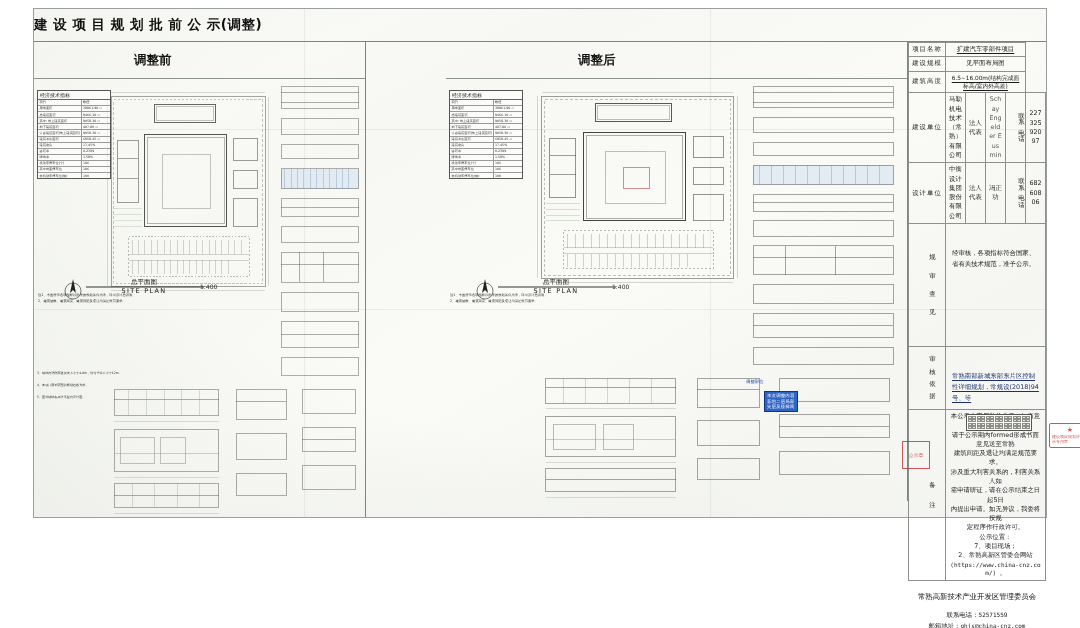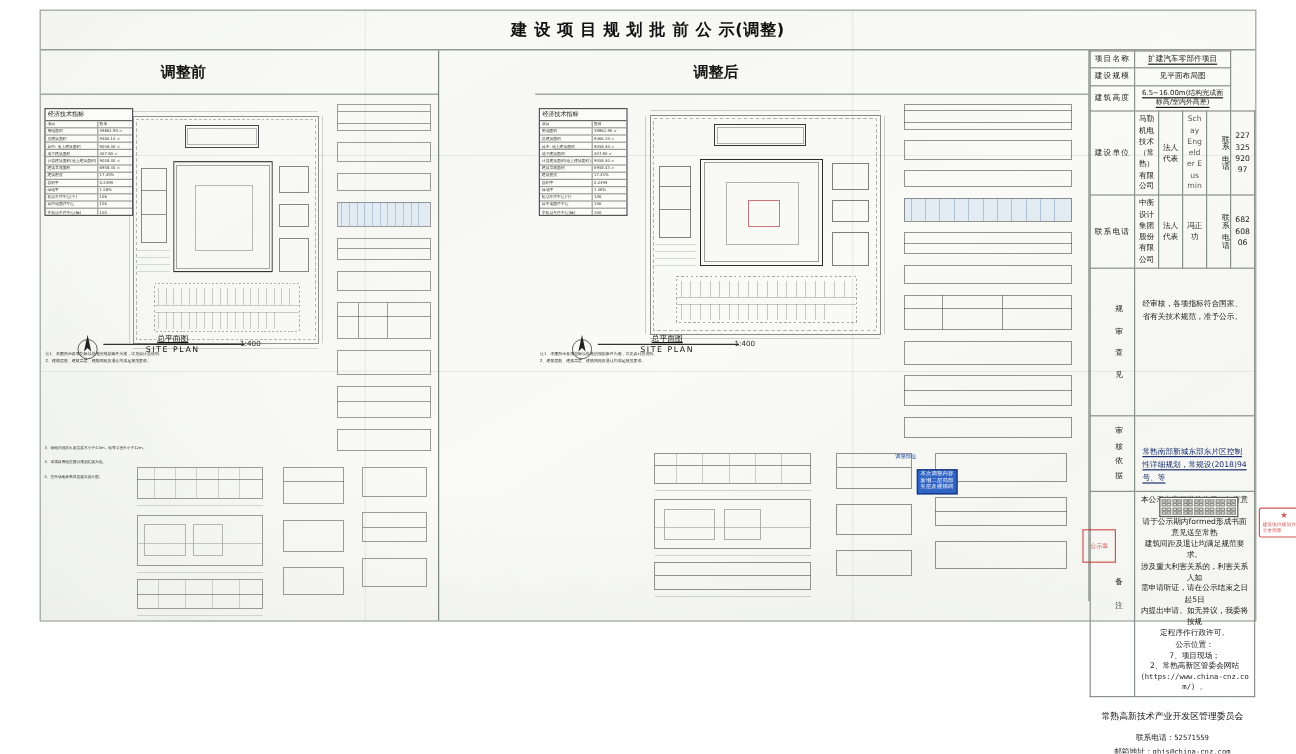--- a/index.html
+++ b/index.html
@@ -20,21 +20,21 @@
   .crease.v{width:1px;top:0;bottom:0;}
   .crease.h{height:1px;left:0;right:0;}
   .shade{position:absolute;pointer-events:none;}
 
   
   #titlebar{
     position:absolute;left:0;top:0;right:0;height:33px;
     border-bottom:1px solid #7d847d;box-sizing:border-box;
   }
   #title{
-    position:absolute;left:0;right:0;top:7px;text-align:center;
+    position:absolute;left:0;right:0;top:7px;text-align:left;
     font-family:"DejaVu Sans","Liberation Sans",sans-serif;
     font-size:13.5px;font-weight:700;letter-spacing:.5px;color:#111;
   }
   
   #colA{position:absolute;left:0;top:33px;width:332px;bottom:0;border-right:1px solid #7d847d;box-sizing:border-box;}
   #colB{position:absolute;left:412px;top:33px;width:462px;bottom:16px;border-right:1px solid #7d847d;box-sizing:border-box;}
   #colC{position:absolute;left:874px;top:33px;right:0;bottom:0;box-sizing:border-box;}
 
   .sec-head{
     height:37px;border-bottom:1px solid #8d938d;box-sizing:border-box;
@@ -103,21 +103,21 @@
   
   .dtxt{
     position:absolute;color:#2b2b2b;white-space:pre;
     font-family:"DejaVu Sans","Liberation Sans",sans-serif;
     line-height:1.35;
   }
   .siteplan-lbl{
     position:absolute;text-align:center;
     font-family:"DejaVu Sans","Liberation Sans",sans-serif;
   }
-  .siteplan-lbl .cn{font-size:6.5px;display:block;color:#111;text-decoration:underline;}
+  .siteplan-lbl .cn{font-size:6.5px;display:block;color:#111;}
   .siteplan-lbl .en{font-size:6.5px;display:block;letter-spacing:1.3px;color:#111;}
   .spec-tbl{position:absolute;border:.7px solid #555;background:rgba(255,255,255,.55);}
   .spec-tbl .hd{font-size:5px;padding:1px 2px;border-bottom:.6px solid #666;color:#111;
     font-family:"DejaVu Sans","Liberation Sans",sans-serif;}
   .spec-row{display:flex;border-bottom:.5px solid #9a9a9a;height:5.1px;}
   .spec-row .c1{flex:1.55;border-right:.5px solid #9a9a9a;}
   .spec-row .c2{flex:1;}
   .spec-row div{font-size:3.2px;padding:.4px 1.5px;color:#333;overflow:hidden;
     font-family:"DejaVu Sans","Liberation Sans",sans-serif;white-space:nowrap;}
   .keyboard{
@@ -621,21 +621,21 @@
         <td style="width:22px;" class="hand">Schay Engelder Eusmin</td>
         <td style="width:18px;">
           <div class="vstack">
             <i>联系</i>
             <i>电话</i>
           </div>
         </td>
         <td style="width:24px;" class="mono">22732592097</td>
       </tr>
       <tr>
-        <td class="lbl">联系电话</td>
+        <td class="lbl">设计单位</td>
         <td>中衡设计集团股份有限公司</td>
         <td>法人代表</td>
         <td>冯正功</td>
         <td>
           <div class="vstack">
             <i>联系</i>
             <i>电话</i>
           </div>
         </td>
         <td class="mono">68260806</td>

